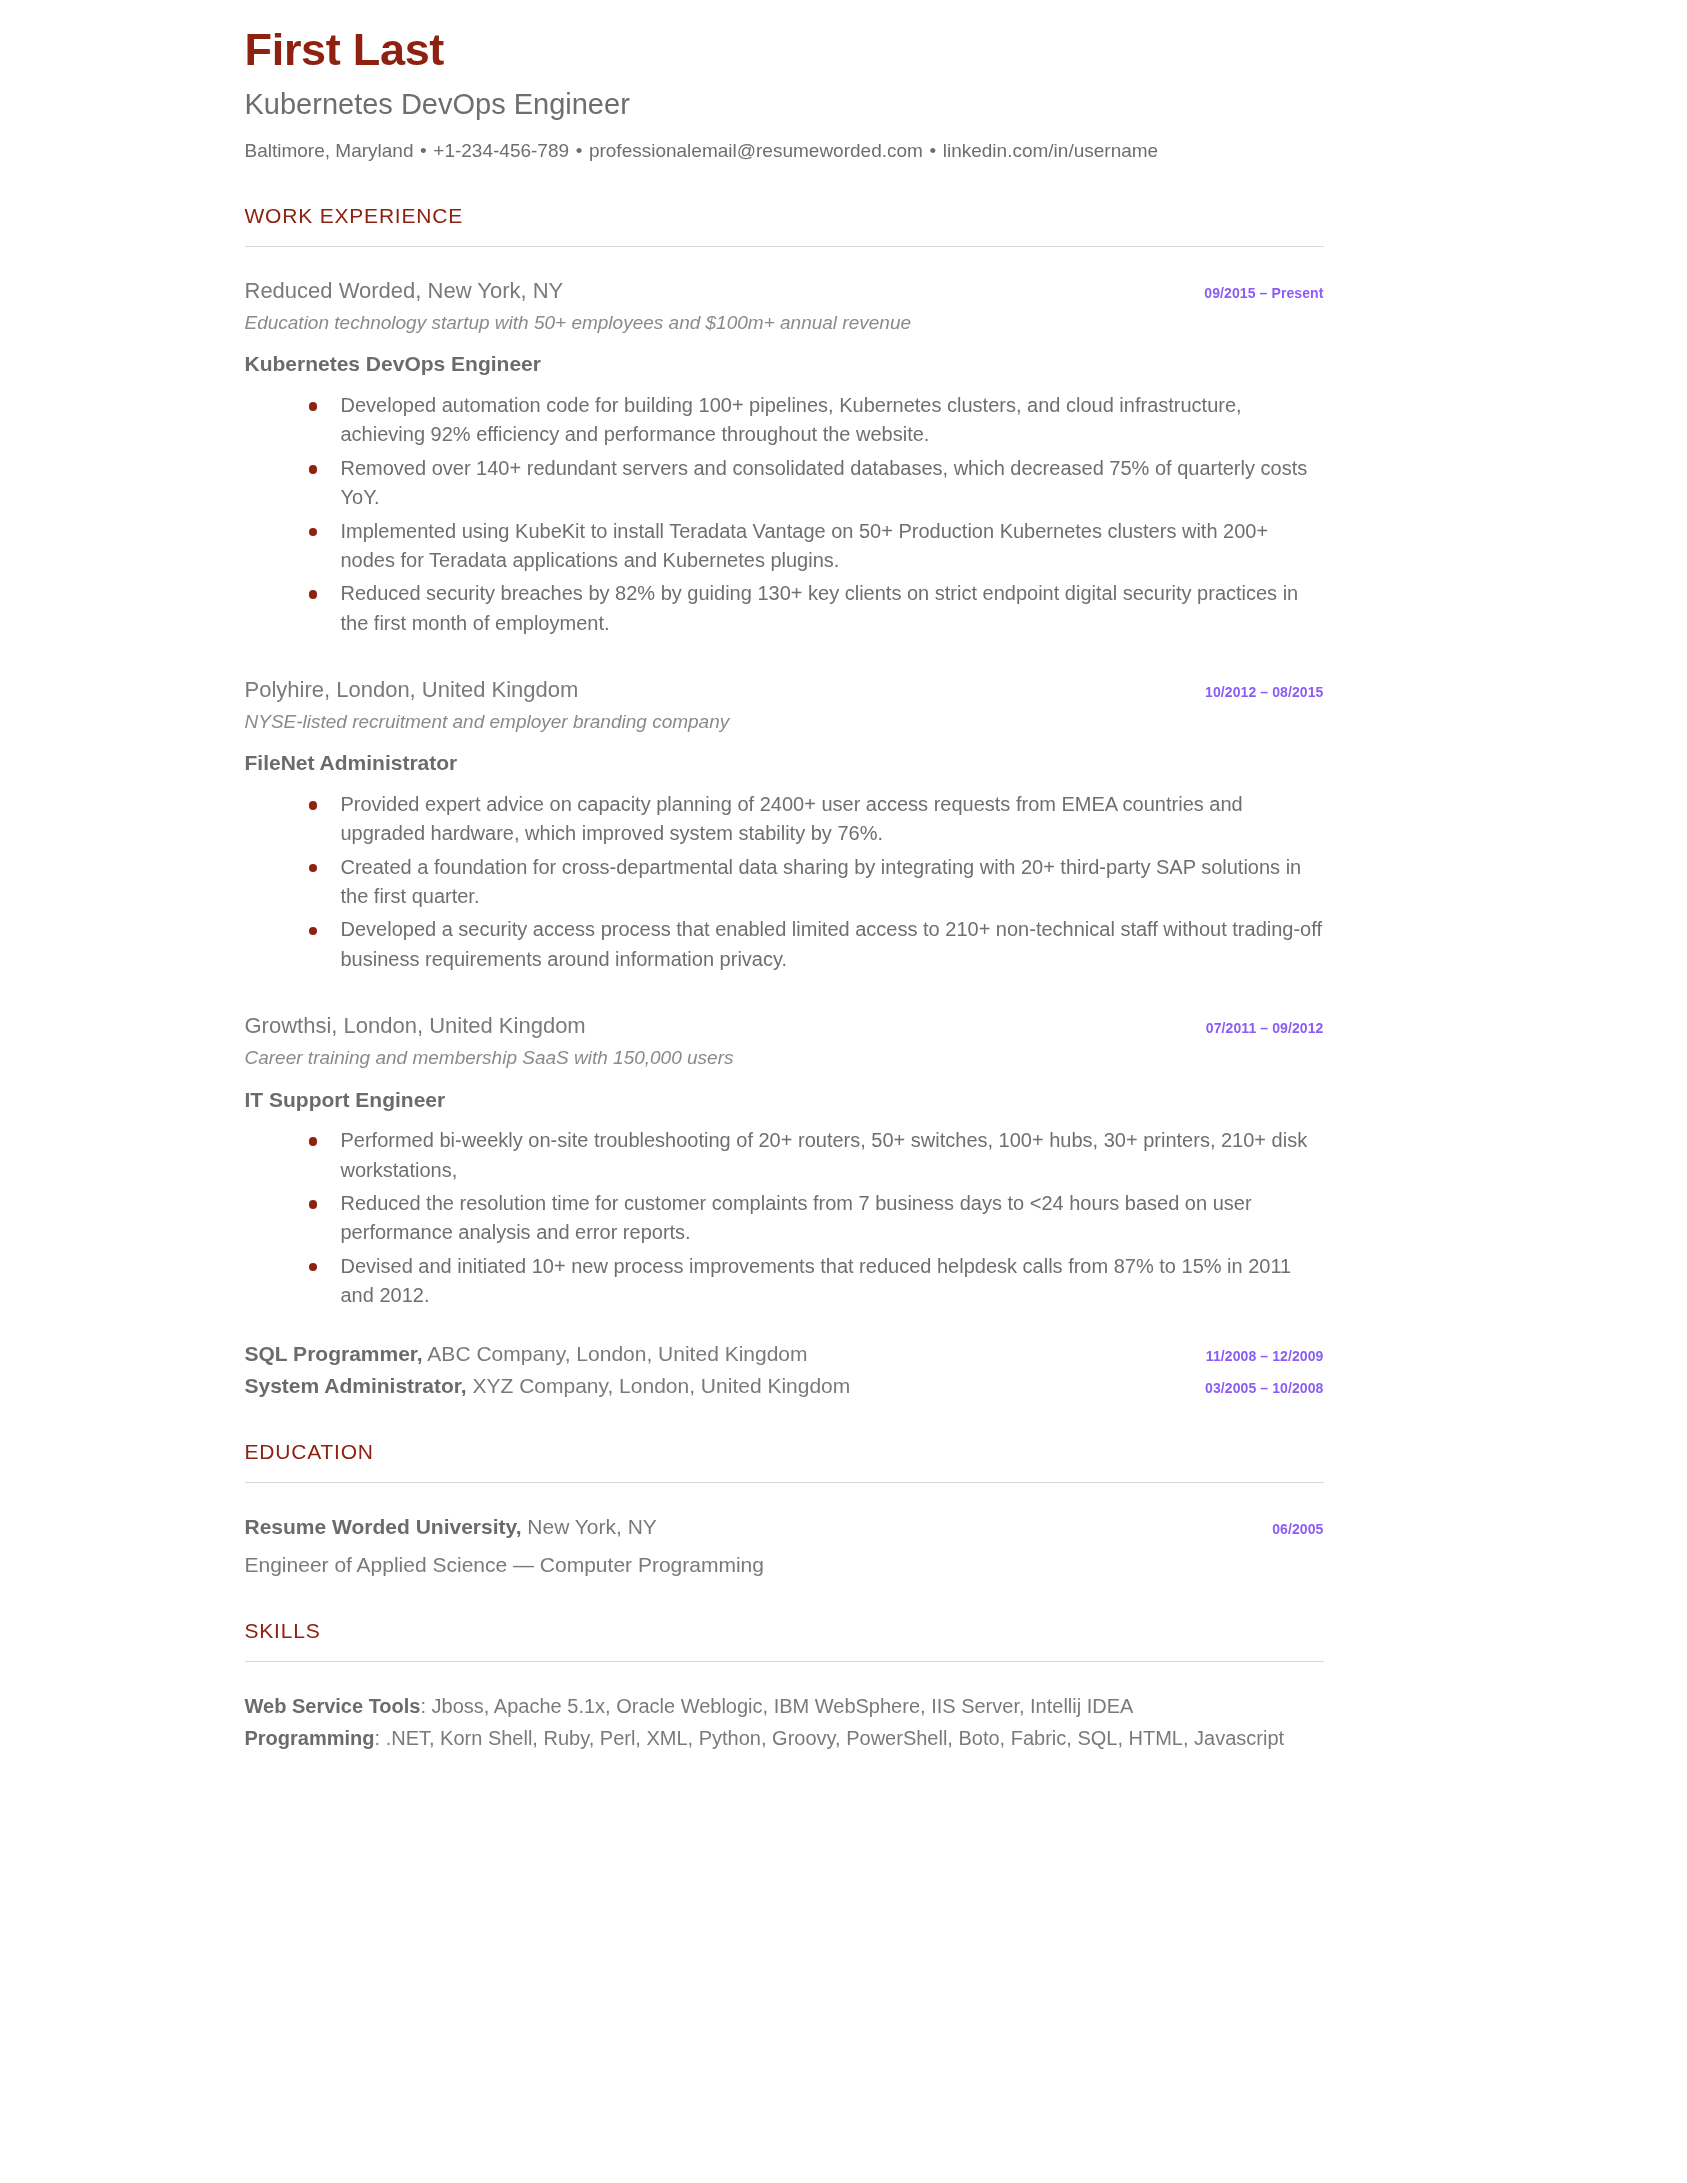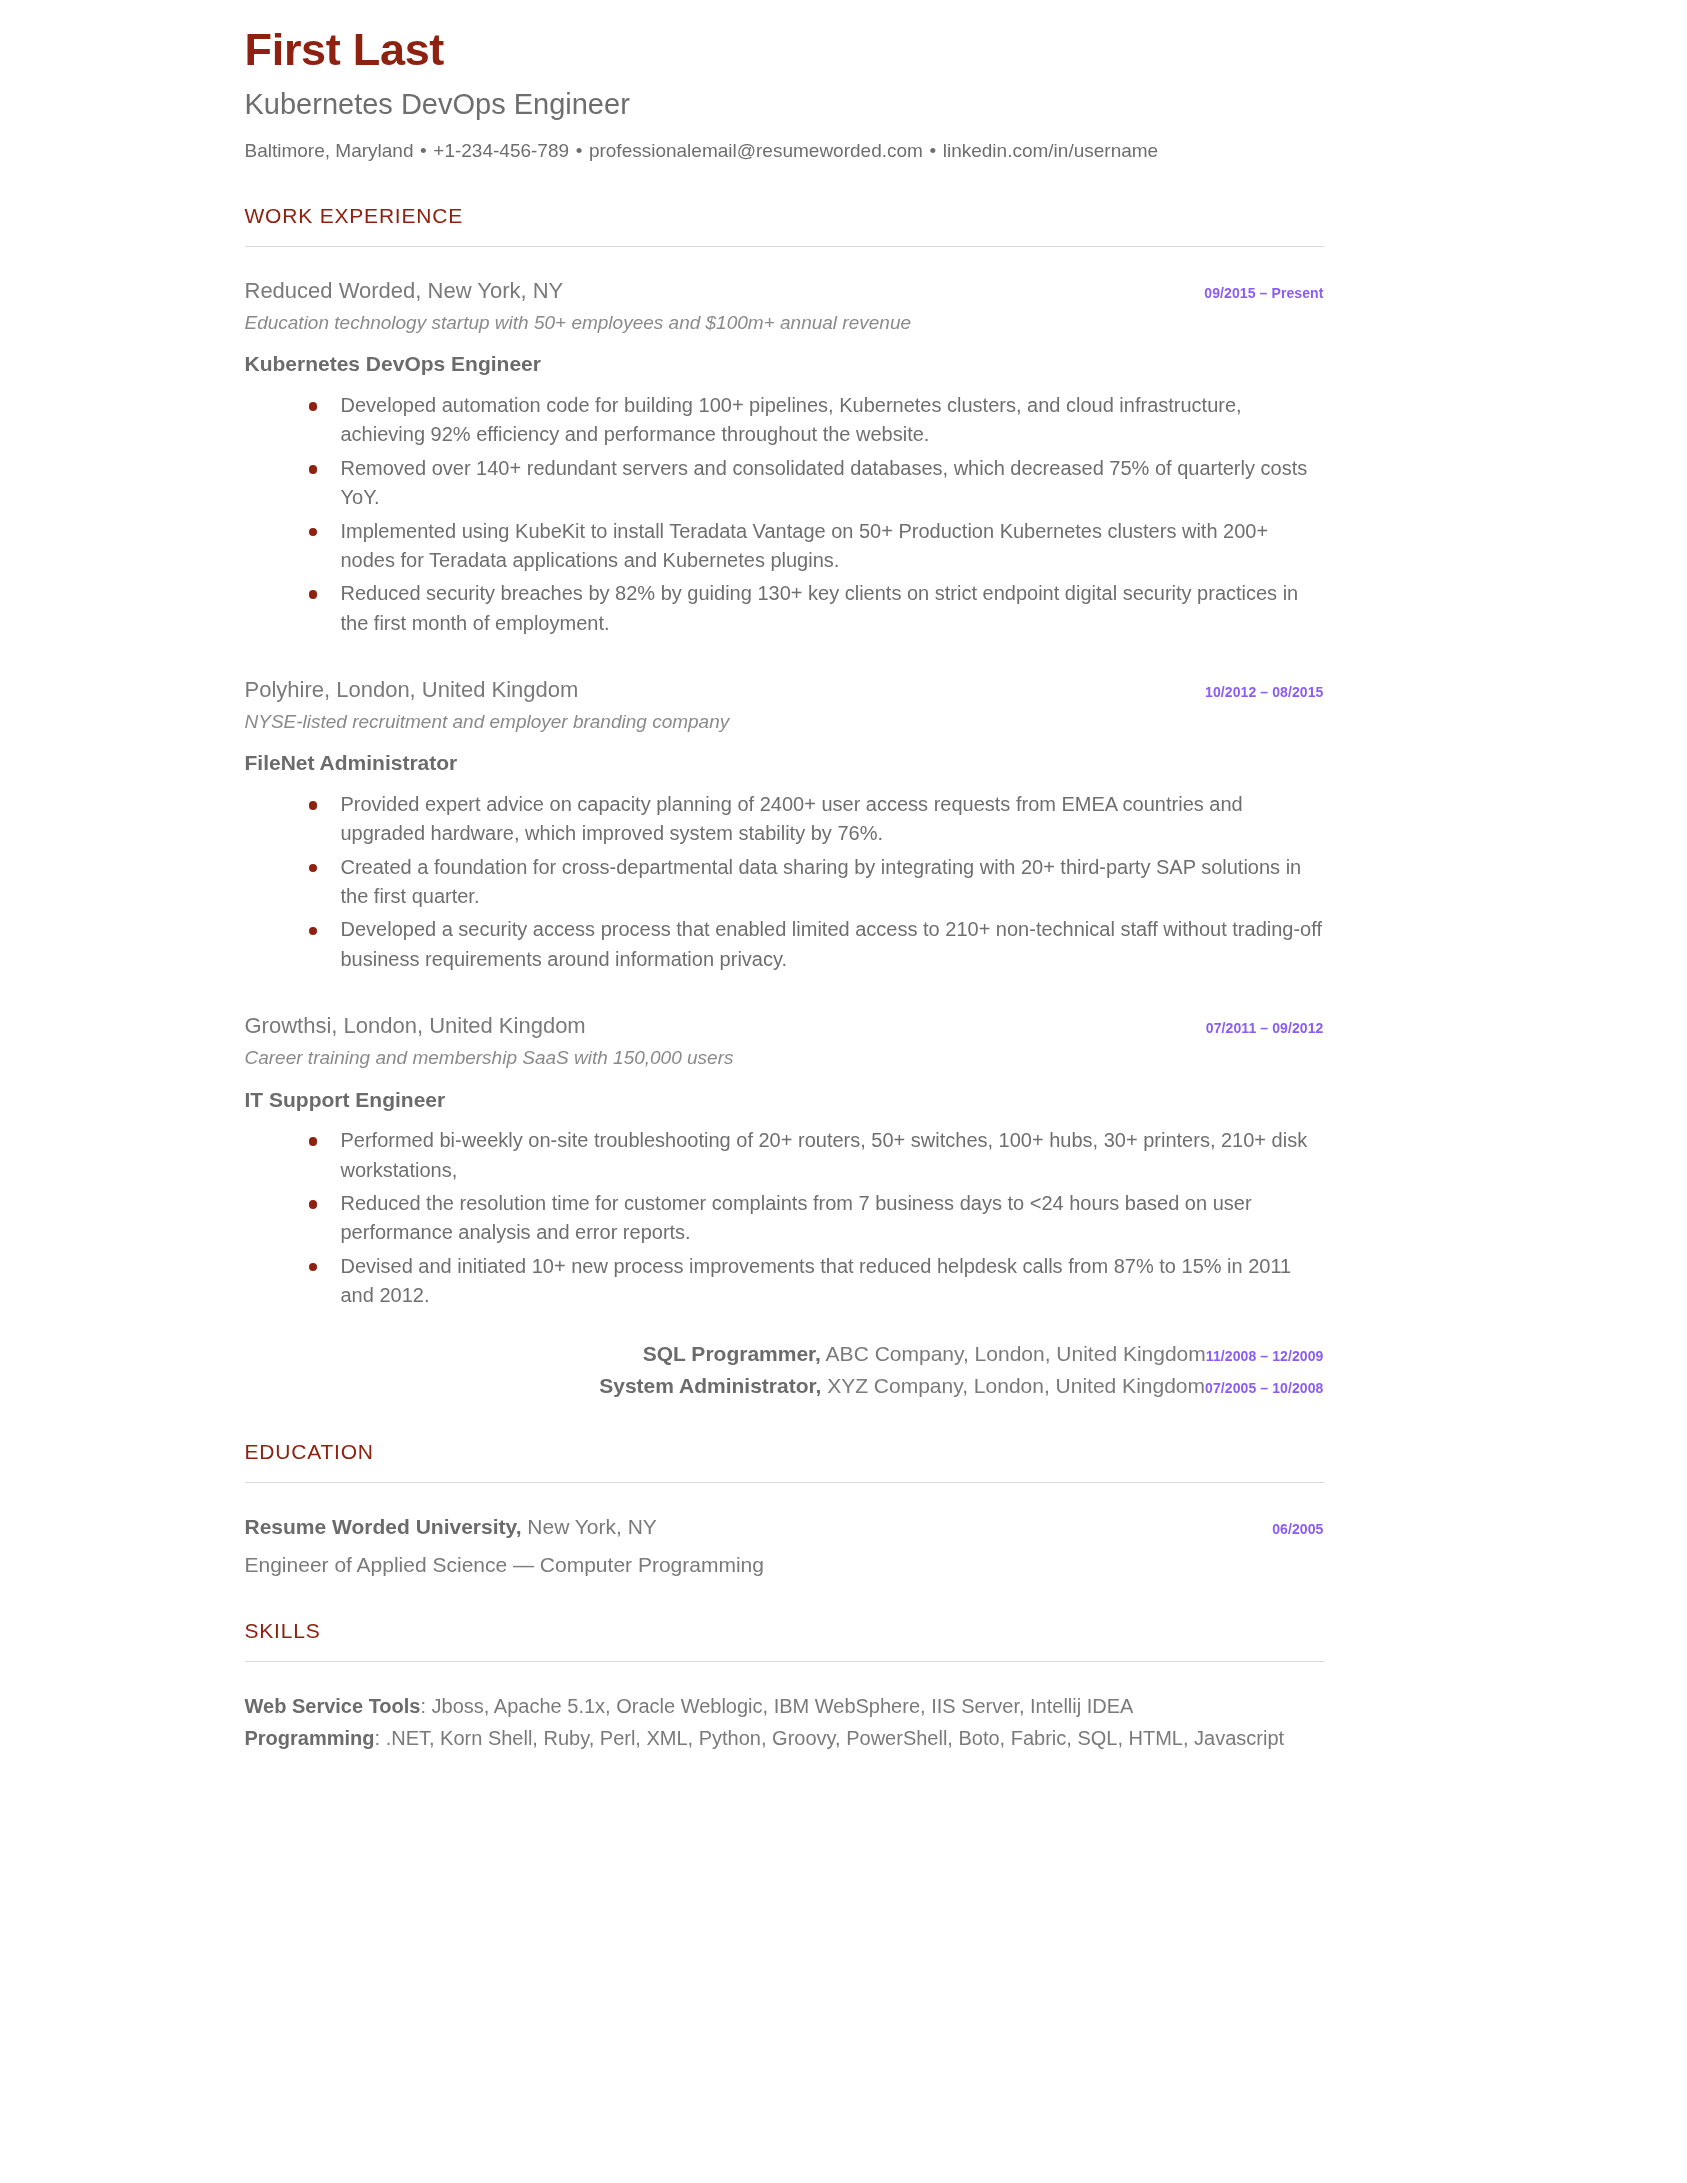--- a/index.html
+++ b/index.html
@@ -136,21 +136,21 @@
     background: #8e2110;
   }
 
   .job-gap { height: 34px; }
 
   
   .compact-list { margin-top: 30px; }
   .compact-row {
     display: flex;
     align-items: baseline;
-    justify-content: flex-end;
+    justify-content: space-between;
     margin-bottom: 4px;
   }
   .compact-title {
     font-size: 21px;
     color: #7a7a7a;
     line-height: 1.3;
   }
   .compact-title b {
     color: #6b6b6b;
     font-weight: bold;
@@ -253,21 +253,21 @@
         </ul>
       </div>
 
       <div class="compact-list">
         <div class="compact-row">
           <div class="compact-title"><b>SQL Programmer,</b><span> ABC Company, London, United Kingdom</span></div>
           <div class="dates">11/2008 – 12/2009</div>
         </div>
         <div class="compact-row">
           <div class="compact-title"><b>System Administrator,</b><span> XYZ Company, London, United Kingdom</span></div>
-          <div class="dates">07/2005 – 10/2008</div>
+          <div class="dates">03/2005 – 10/2008</div>
         </div>
       </div>
 
     </div>
 
     <div class="section-head">EDUCATION</div>
     <div class="rule"></div>
 
     <div>
       <div>

